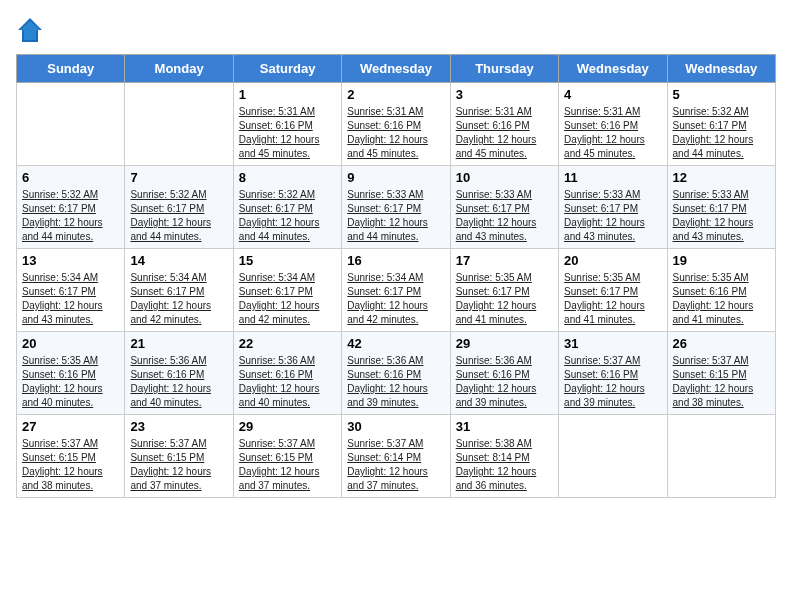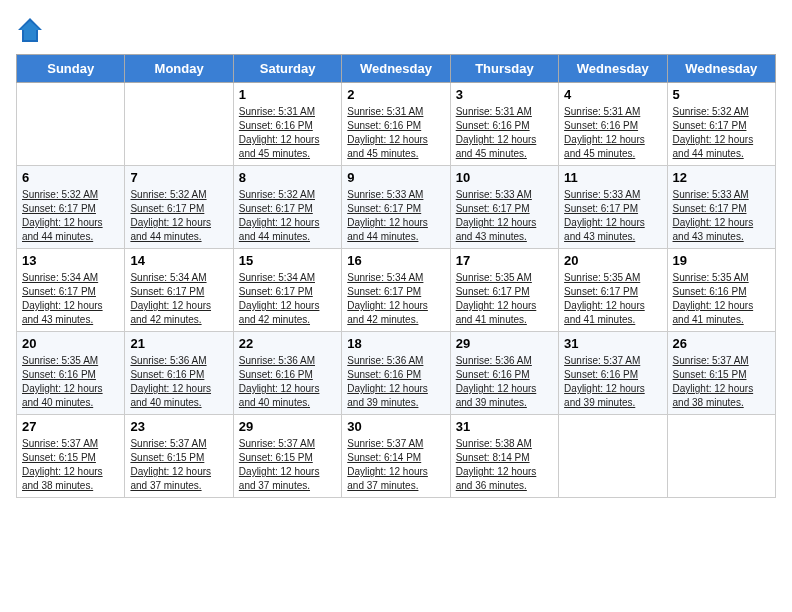--- a/index.html
+++ b/index.html
@@ -251,21 +251,21 @@
 Sunset: 6:16 PM
 Daylight: 12 hours and 40 minutes.</div>
         </td>
         <td>
           <span class="day-num">22</span>
           <div class="cell-info" style="white-space: pre-line;">Sunrise: 5:36 AM
 Sunset: 6:16 PM
 Daylight: 12 hours and 40 minutes.</div>
         </td>
         <td>
-          <span class="day-num">18</span>
+          <span class="day-num">42</span>
           <div class="cell-info" style="white-space: pre-line;">Sunrise: 5:36 AM
 Sunset: 6:16 PM
 Daylight: 12 hours and 39 minutes.</div>
         </td>
         <td>
           <span class="day-num">29</span>
           <div class="cell-info" style="white-space: pre-line;">Sunrise: 5:36 AM
 Sunset: 6:16 PM
 Daylight: 12 hours and 39 minutes.</div>
         </td>

